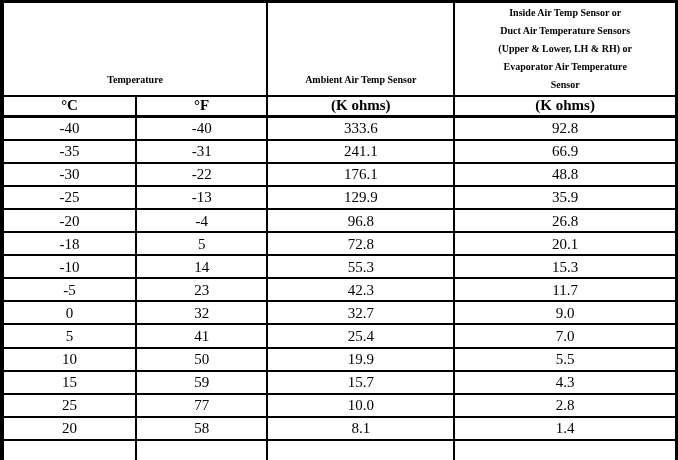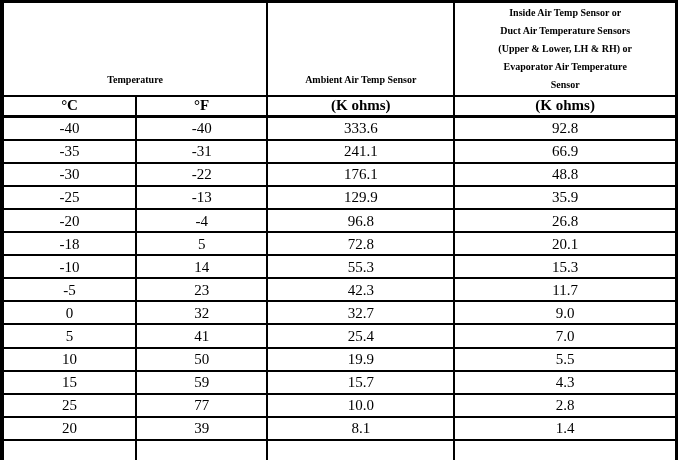--- a/index.html
+++ b/index.html
@@ -165,21 +165,21 @@
 
   <tr>
     <td>25</td>
     <td>77</td>
     <td>10.0</td>
     <td>2.8</td>
   </tr>
 
   <tr>
     <td>20</td>
-    <td>39</td>
+    <td>58</td>
     <td>8.1</td>
     <td>1.4</td>
   </tr>
 
 
   <tr class="empty-row">
     <td></td>
     <td></td>
     <td></td>
     <td></td>

